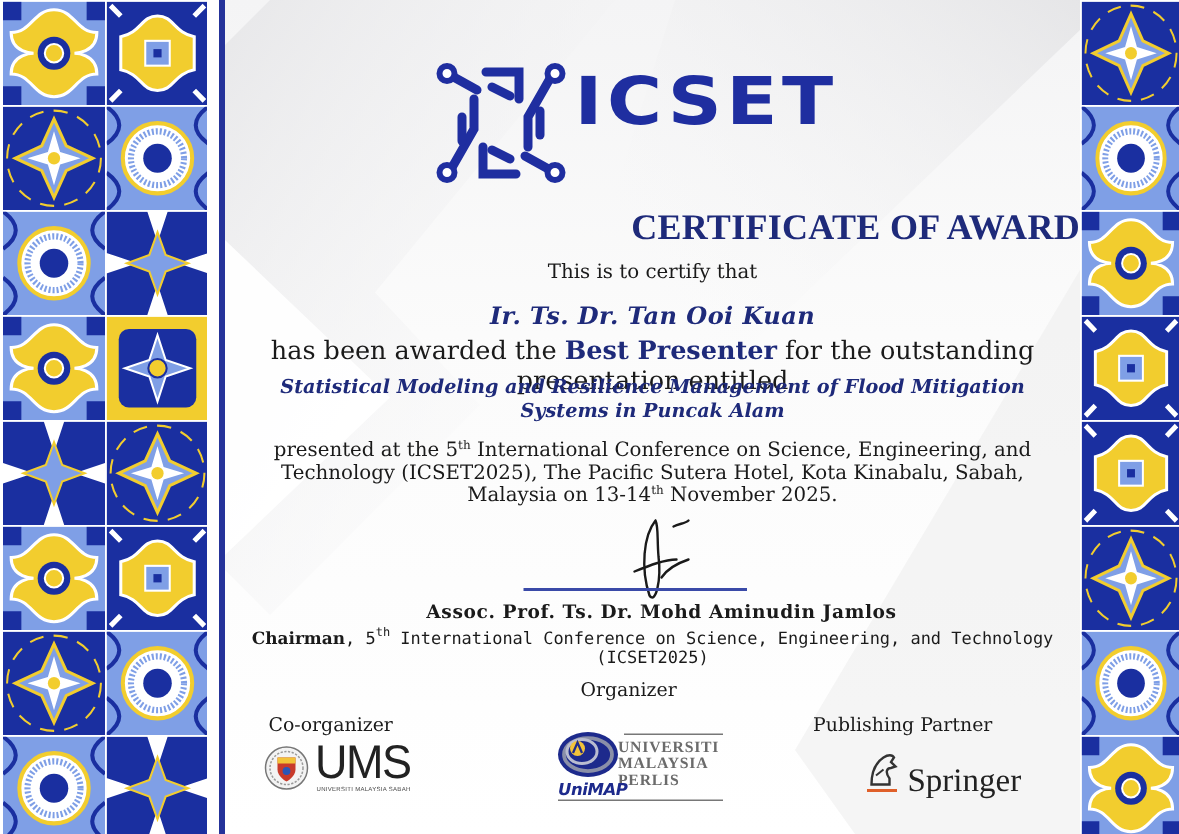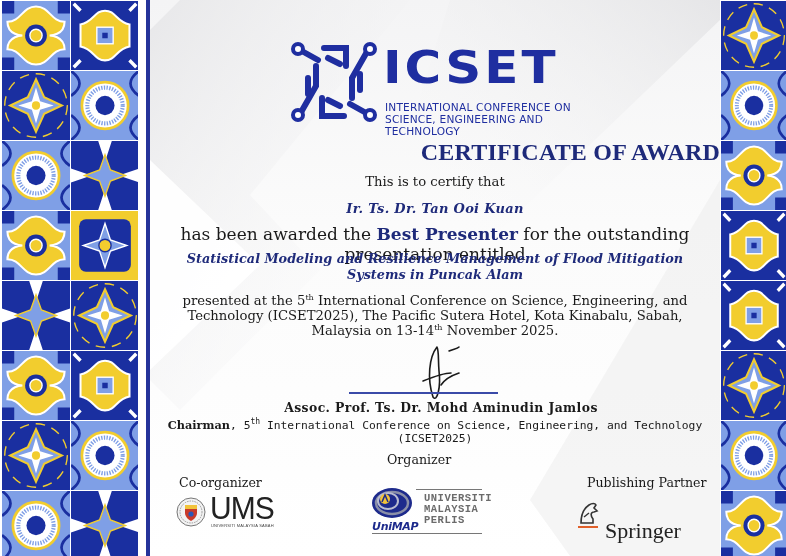--- a/index.html
+++ b/index.html
@@ -25,44 +25,44 @@
   .logo-mark { position: absolute; left: 0; top: 0; width: 92px; height: 88px; }
   .logo-word { position: absolute; left: 95px; top: 8px; font-family: "DejaVu Sans", sans-serif; font-weight: bold;
                font-size: 50px; letter-spacing: 3px; color: #1f2ea0; line-height: 50px; transform: scaleY(0.88); transform-origin: top left; }
   .logo-sub { position: absolute; left: 97px; top: 63px; font-family: "DejaVu Sans", sans-serif; font-size: 10.6px;
               color: #1f2ea0; line-height: 12px; letter-spacing: 0.2px; text-transform: uppercase; }
 
   
   .center { position: absolute; left: 150px; width: 570px; text-align: center; color: #1a1a1a; }
   .title { top: 139px; font-family: "Liberation Serif", serif; font-weight: bold; font-size: 24px; color: #1e2a7a; letter-spacing: 0.2px; text-align: right; }
   .certify { top: 174px; font-size: 13.2px; }
-  .recipient { top: 201px; font-style: italic; font-weight: bold; font-size: 13px; color: #1e2a7a; letter-spacing: 0.3px; }
+  .recipient { top: 201px; font-style: italic; font-weight: bold; font-size: 16px; color: #1e2a7a; letter-spacing: 0.3px; }
   .awarded { top: 224px; font-size: 17px; }
   .awarded b { color: #1e2a7a; }
   .paper-title { top: 251px; font-style: italic; font-weight: bold; font-size: 12.8px; color: #1e2a7a; line-height: 16px; padding: 0 6px; }
   .presented { top: 293px; font-size: 13.2px; line-height: 15px; padding: 0 20px; }
   sup { font-size: 8px; vertical-align: 5px; line-height: 0; }
 
   
   .signature { position: absolute; left: 415px; top: 343px; width: 55px; height: 60px; }
   .sig-line { position: absolute; left: 349px; top: 392px; width: 149px; height: 2px; background: #3a4aa8; }
   .signer { top: 400px; font-family: "DejaVu Serif", serif; font-weight: bold; font-size: 12.4px; letter-spacing: 0.4px; padding-left: 12px; }
   .signer-role { top: 419px; font-family: "DejaVu Sans Mono", monospace; font-size: 11.3px; line-height: 13px; padding: 0 10px; text-align: center; }
   .signer-role b { font-family: "DejaVu Serif", serif; }
 
   
   .partner-label { position: absolute; font-family: "DejaVu Serif", serif; font-size: 12.6px; color: #1a1a1a; white-space: nowrap; }
   .ums-logo { position: absolute; left: 176px; top: 496px; width: 100px; height: 34px; }
   .ums-text { position: absolute; left: 34px; top: -4px; font-family: "Liberation Sans", sans-serif; font-size: 30px; color: #222; letter-spacing: -1px; transform: scaleY(1.05); }
   .ums-tag { position: absolute; left: 35px; top: 27px; font-family: "Liberation Sans", sans-serif; font-size: 4px; color:#444; letter-spacing: 0.2px; white-space: nowrap; }
   .unimap-logo { position: absolute; left: 370px; top: 486px; width: 115px; height: 50px; }
-  .unimap-txt { position: absolute; left: 42px; font-family: Liberation Mono, monospace; font-weight: bold; font-size: 10.5px; color: #6b6b6b; line-height: 11px; letter-spacing: 0.5px; margin-left: 12px; }
+  .unimap-txt { position: absolute; left: 42px; font-family: Liberation Serif, serif; font-weight: bold; font-size: 10.5px; color: #6b6b6b; line-height: 11px; letter-spacing: 0.5px; }
   .unimap-brand { position: absolute; left: 2px; top: 34px; font-family: "DejaVu Sans", sans-serif; font-weight: bold; font-size: 11px; color: #1d2a8c; font-style: italic; letter-spacing: -0.3px; }
   .springer-logo { position: absolute; left: 575px; top: 499px; width: 120px; height: 34px; }
-  .springer-text { position: absolute; left: 30px; top: 19px; font-family: "Liberation Serif", serif; font-size: 22px; color: #222; }
+  .springer-text { position: absolute; left: 30px; top: 8px; font-family: "Liberation Serif", serif; font-size: 22px; color: #222; }
 </style>
 </head>
 <body>
 
 <div class="tiles-left" id="tilesLeft">
     <div class="tile" style="left: 2px; top: 1px;">
       <svg viewBox="0 0 100 100" preserveAspectRatio="none">
         <rect width="100" height="100" fill="#7f9fe6"></rect>
         <path d="M50 8 C70 8 72 30 92 30 C92 50 70 50 70 50 C70 50 92 50 92 70 C72 70 70 92 50 92 C30 92 28 70 8 70 C8 50 30 50 30 50 C30 50 8 50 8 30 C28 30 30 8 50 8Z" fill="#f2cd2e" stroke="#ffffff" stroke-width="3"></path>
         <circle cx="50" cy="50" r="16" fill="#1a2fa0"></circle>
@@ -235,24 +235,20 @@
       <path d="M40 62 L52 68"></path>
     </g>
     <g fill="#fff" stroke="#1f2ea0" stroke-width="4">
       <circle cx="10" cy="11" r="5"></circle>
       <circle cx="82" cy="11" r="5"></circle>
       <circle cx="82" cy="77" r="5"></circle>
       <circle cx="10" cy="77" r="5"></circle>
     </g>
   </svg>
   <div class="logo-word">ICSET</div>
-  <div class="logo-sub">
-    <div>International Conference on</div>
-    <div>Science, Engineering and Technology</div>
-  </div>
 </div>
 
 <div class="center title">CERTIFICATE OF AWARD</div>
 <div class="center certify">This is to certify that</div>
 <div class="center recipient">Ir. Ts. Dr. Tan Ooi Kuan</div>
 <div class="center awarded"><span>has been awarded the </span><b>Best Presenter</b><span> for the outstanding presentation entitled</span></div>
 <div class="center paper-title">Statistical Modeling and Resilience Management of Flood Mitigation Systems in Puncak Alam</div>
 <div class="center presented"><span>presented at the  5</span><sup>th</sup><span> International Conference on Science, Engineering, and Technology (ICSET2025), The Pacific Sutera Hotel, Kota Kinabalu, Sabah, Malaysia on 13-14</span><sup>th</sup><span> November 2025.</span></div>
 
 <svg class="signature" viewBox="0 0 55 60">
@@ -290,21 +286,21 @@
     <path d="M12 16 L15 9 L18 16" fill="none" stroke="#1d2a8c" stroke-width="1.5"></path>
   </svg>
   <div style="position:absolute;left:46px;top:3px;width:66px;height:1px;background:#777;"></div>
   <div class="unimap-txt" style="top:7px;">UNIVERSITI</div>
   <div class="unimap-txt" style="top:18px;">MALAYSIA</div>
   <div class="unimap-txt" style="top:29px;">PERLIS</div>
   <div class="unimap-brand">UniMAP</div>
   <div style="position:absolute;left:2px;top:47px;width:110px;height:1px;background:#777;"></div>
 </div>
 
-<div class="partner-label" style="left:587px; top:475px;">Publishing Partner</div>
+<div class="partner-label" style="left:542px; top:475px;">Publishing Partner</div>
 <div class="springer-logo">
   <svg width="26" height="30" viewBox="0 0 26 30" style="position:absolute;left:0;top:0;">
     <path d="M6 24 C6 16 8 10 14 6 C17 4 20 4 21 6 L19 9 L22 12 L19 13 C16 13 15 16 18 20 L18 24 Z" fill="none" stroke="#333" stroke-width="1.6"></path>
     <path d="M9 18 L14 14" stroke="#333" stroke-width="1.4"></path>
     <rect x="3" y="27" width="20" height="2" fill="#e0602a"></rect>
   </svg>
   <div class="springer-text">Springer</div>
 </div>
 
 <div class="tiles-right" id="tilesRight">

